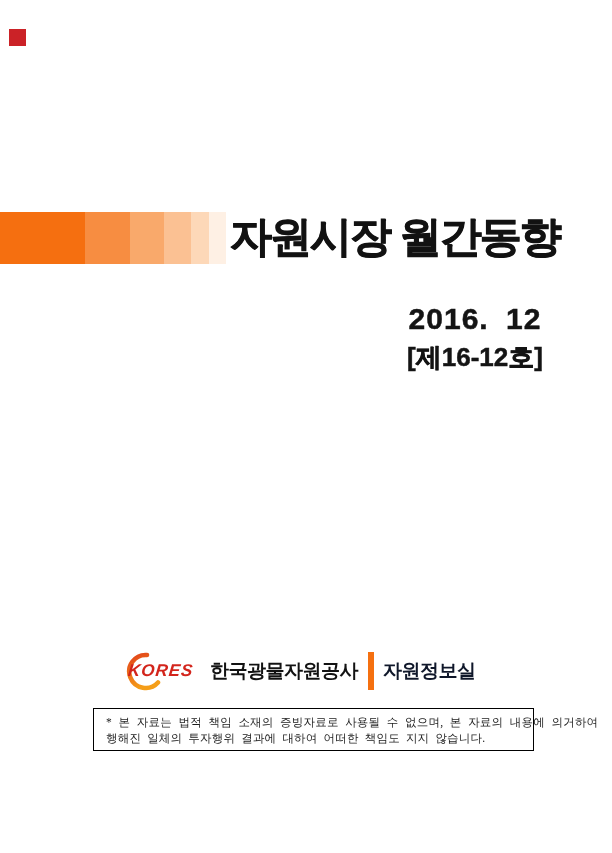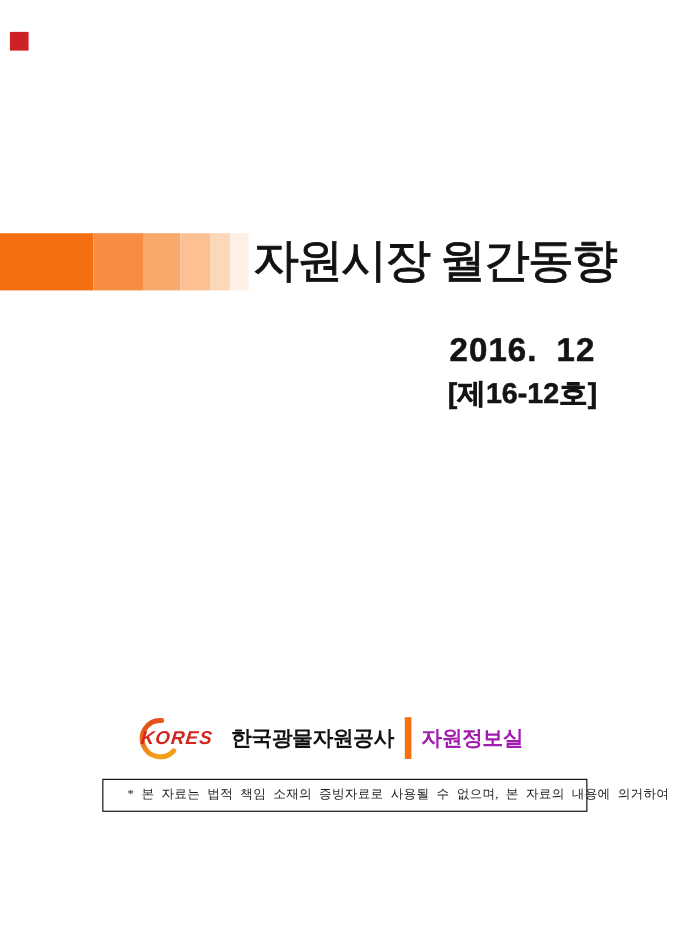--- a/index.html
+++ b/index.html
@@ -34,21 +34,21 @@
   .title-bar .seg { height: 100%; }
 
   
   .page-title {
     position: absolute;
     left: 230px;
     top: 210px;
     height: 54px;
     line-height: 54px;
     font-size: 42px;
-    font-weight: 400;
+    font-weight: 700;
     letter-spacing: -2px;
     white-space: nowrap;
     color: #121212;
     -webkit-text-stroke: 0.8px #121212;
   }
 
   .issue-date {
     position: absolute;
     left: 325px;
     top: 302px;
@@ -114,34 +114,34 @@
   }
   .orange-divider {
     width: 6px;
     height: 38px;
     margin: 0 9px 0 10px;
   }
   .dept-name {
     font-size: 19px;
     font-weight: 800;
     letter-spacing: -0.5px;
-    color: #a21caf;
+    color: #0f172a;
     white-space: nowrap;
   }
 
   
   .disclaimer-box {
     position: absolute;
     left: 93px;
     top: 708px;
     width: 441px;
-    height: 30px;
+    height: 43px;
     box-sizing: border-box;
     border: 1.5px solid #000;
-    padding: 5px 6px 0 22px;
+    padding: 5px 6px 0 12px;
     font-family: "Liberation Serif", serif;
     font-size: 11.5px;
     line-height: 16px;
     letter-spacing: 0.2px;
     color: #1c1c1c;
   }
   .disclaimer-box .line1 { word-spacing: 3.5px; white-space: nowrap; }
   .disclaimer-box .line2 { word-spacing: 3px; white-space: nowrap; }
 </style>
 </head>
@@ -178,15 +178,16 @@
       </svg>
       <span class="kores-logo-text" style="color: rgb(211, 37, 28);">KORES</span>
     </div>
     <span class="org-name">한국광물자원공사</span>
     <span class="orange-divider" style="background: rgb(245, 112, 16);"></span>
     <span class="dept-name">자원정보실</span>
   </div>
 
   <div class="disclaimer-box">
     <div class="line1">* 본 자료는 법적 책임 소재의 증빙자료로 사용될 수 없으며, 본 자료의 내용에 의거하여</div>
+    <div class="line2">행해진 일체의 투자행위 결과에 대하여 어떠한 책임도 지지 않습니다.</div>
   </div>
 
 </div>
 
 </body></html>

